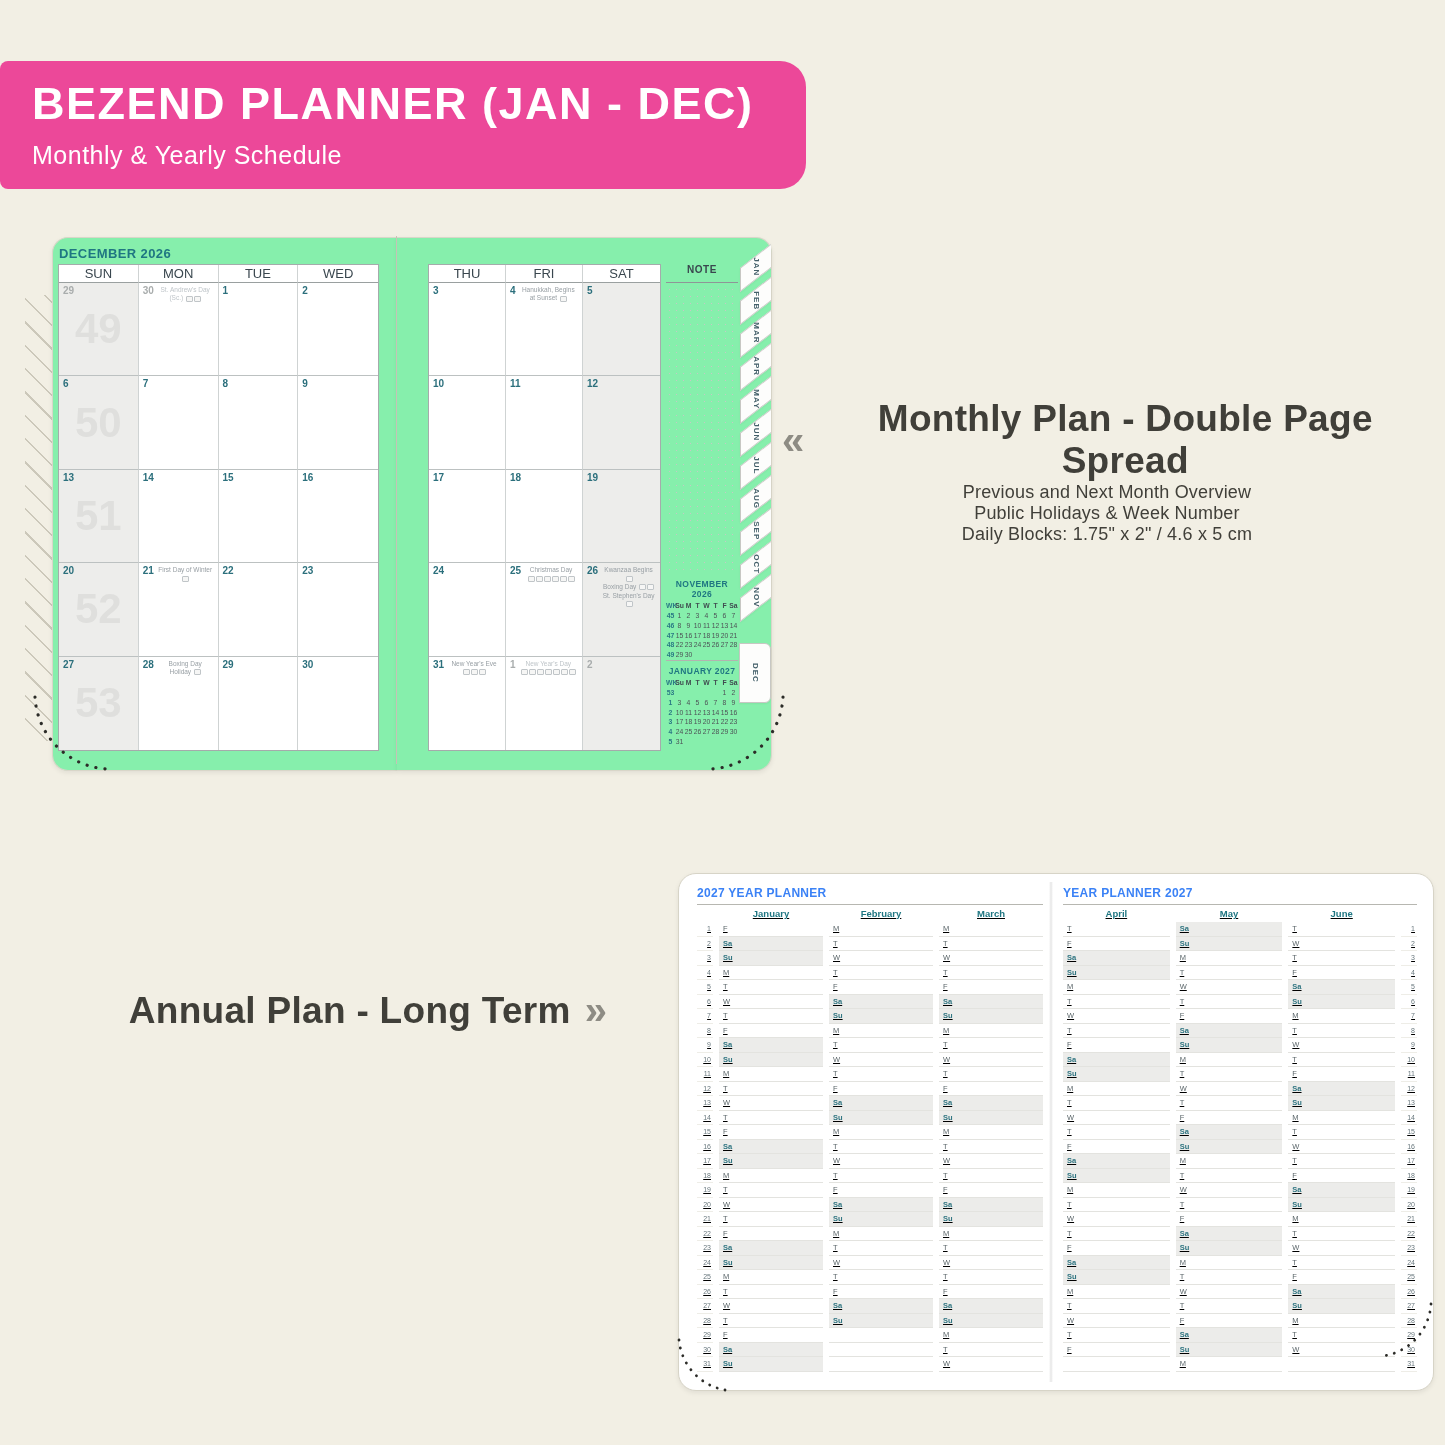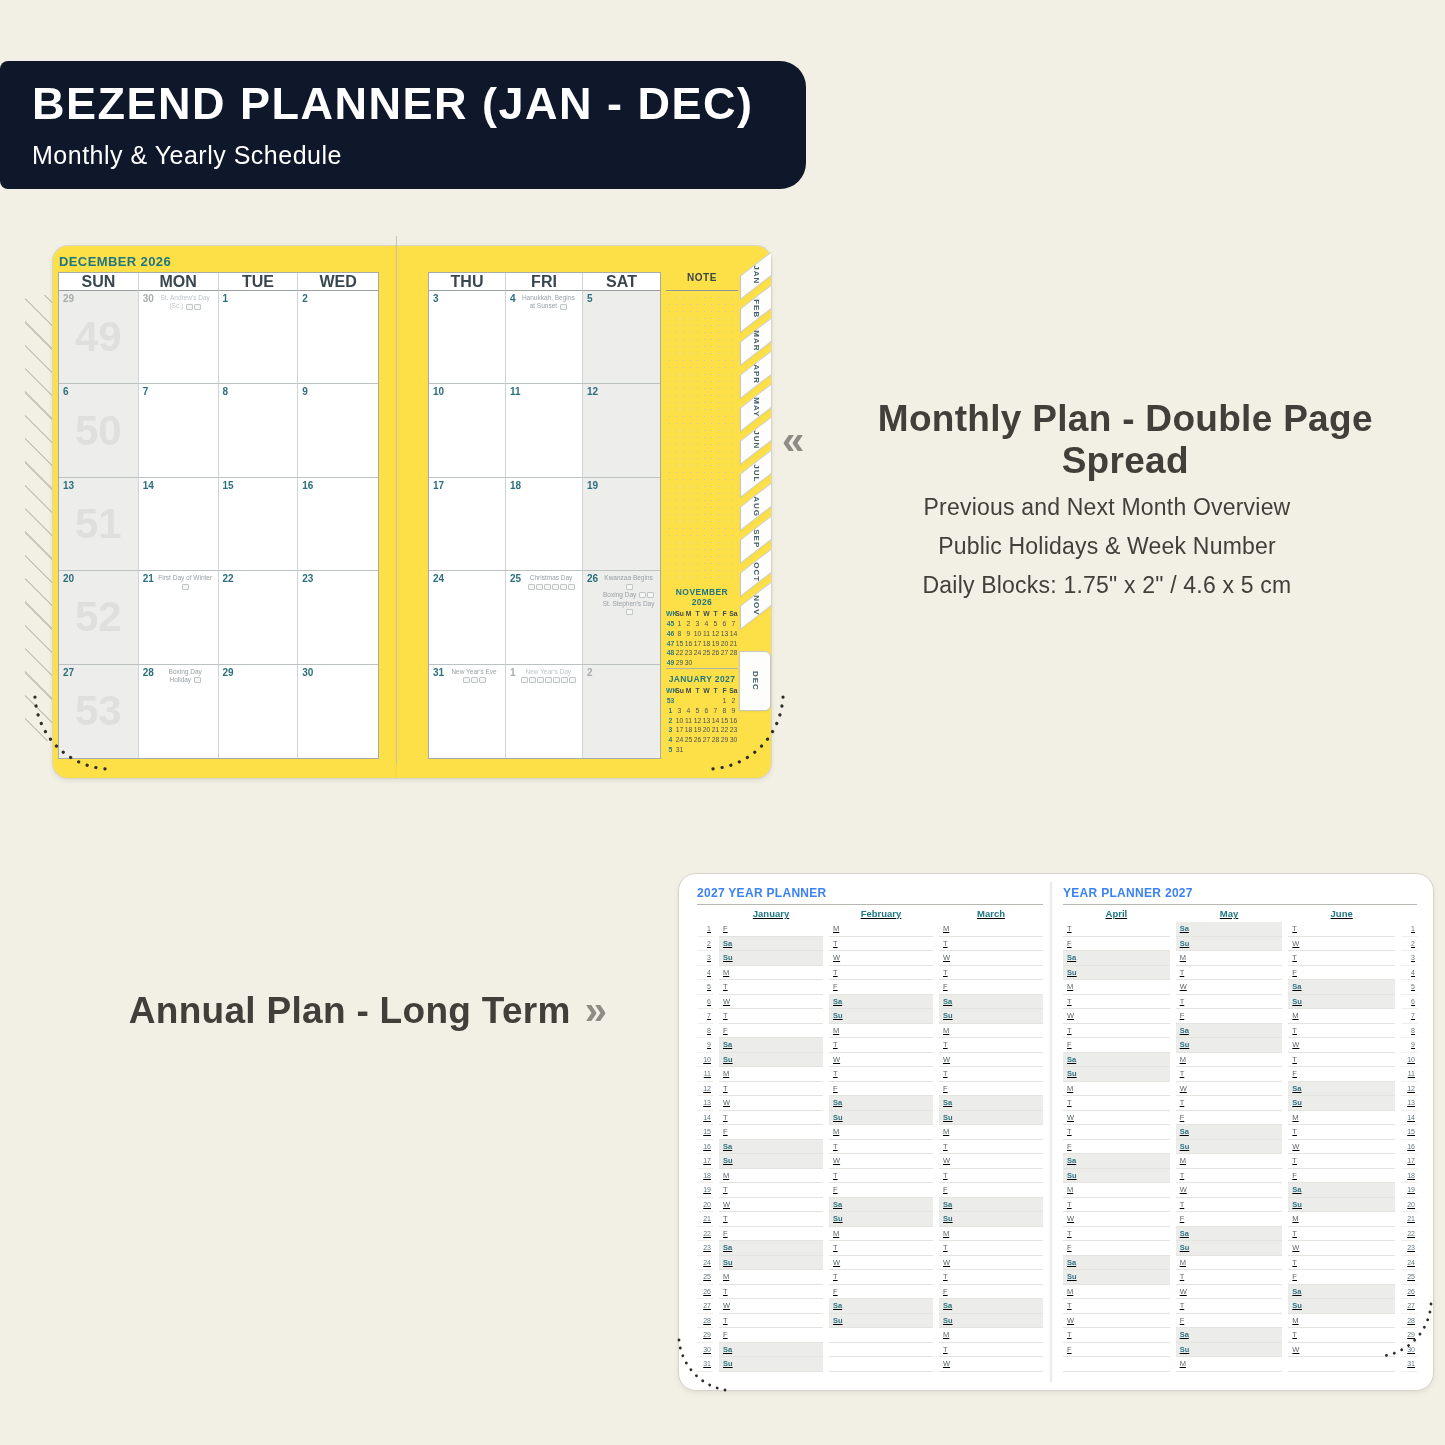--- a/index.html
+++ b/index.html
@@ -1,35 +1,35 @@
 <!DOCTYPE html>
 <html><head>
 <meta charset="utf-8">
 <style>
   html,body{margin:0;padding:0;}
   body{width:1445px;height:1445px;background:#f2efe4;font-family:"Liberation Sans",sans-serif;position:relative;overflow:hidden;}
   #root{position:absolute;inset:0;}
 
   
-  .banner{position:absolute;left:0;top:61px;width:806px;height:128px;background:#0f172a;border-radius:8px 26px 26px 8px;color:#fff;box-sizing:border-box;padding:17px 0 0 32px;}
+  .banner{position:absolute;left:0;top:61px;width:806px;height:128px;background:#ec4899;border-radius:8px 26px 26px 8px;color:#fff;box-sizing:border-box;padding:17px 0 0 32px;}
   .banner-title{font-size:45px;font-weight:700;letter-spacing:1.5px;}
   .banner-sub{font-size:25px;font-weight:500;margin-top:11px;letter-spacing:.5px;}
 
   
   .m-spread{position:absolute;left:25px;top:233px;width:747px;height:534px;}
   .hatch{position:absolute;left:0;top:62px;width:29px;height:446px;background:repeating-linear-gradient(45deg,transparent 0 15px,#ccc8ba 15px 16.5px);}
-  .m-page{position:absolute;top:12px;height:534px;background:#fde047;box-shadow:0 2px 5px rgba(0,0,0,.07);box-sizing:border-box;border:1px solid #d9d6c9;}
+  .m-page{position:absolute;top:4px;height:534px;background:#86efac;box-shadow:0 2px 5px rgba(0,0,0,.07);box-sizing:border-box;border:1px solid #d9d6c9;}
   .m-left{left:27px;width:345px;border-radius:16px 0 0 16px;border-right:none;}
   .m-right{left:372px;width:375px;border-radius:0 16px 16px 0;border-left:none;}
   .m-gutter{position:absolute;left:371px;top:3px;bottom:3px;width:1px;background:#c6c3b6;z-index:2;}
   .m-title{position:absolute;left:6px;top:8px;font-size:13px;font-weight:700;color:#1f7682;letter-spacing:.4px;}
   .m-grid{position:absolute;display:grid;grid-template-rows:18px repeat(5,1fr);border:1px solid #a5abab;box-sizing:border-box;background:#fff;}
   #m-grid-left{left:5px;top:26px;width:321px;height:487px;}
   #m-grid-right{left:31px;top:26px;width:233px;height:487px;}
-  .mh{font-size:16px;font-weight:700;color:#39464e;display:flex;align-items:center;justify-content:center;border-bottom:1px solid #9aa0a0;border-right:1px solid #cfd3d3;}
+  .mh{font-size:13px;font-weight:400;color:#39464e;display:flex;align-items:center;justify-content:center;border-bottom:1px solid #9aa0a0;border-right:1px solid #cfd3d3;}
   .mc{position:relative;overflow:hidden;border-right:1px solid #cfd3d3;border-bottom:1px solid #bcc1c1;background:#fff;}
   .mc.shade{background:#ededeb;}
   .g4 > :nth-child(4n){border-right:none;}
   .g4 > :nth-child(n+21){border-bottom:none;}
   .g3 > :nth-child(3n){border-right:none;}
   .g3 > :nth-child(n+16){border-bottom:none;}
   .wk-water{position:absolute;inset:0;display:flex;align-items:center;justify-content:center;font-size:42px;font-weight:700;color:#dfdfdd;z-index:0;}
   .cell-top{position:relative;z-index:1;display:flex;align-items:flex-start;padding:3px 4px;gap:3px;}
   .dnum{font-size:10px;font-weight:700;color:#2b6f7c;line-height:1;}
   .dnum.muted{color:#a9adad;}
@@ -57,21 +57,21 @@
   .tab.active{transform:none;height:58px;border-radius:0 6px 6px 0;border-right:1px solid #c7c7c3;}
   .tab.active span{transform:none;}
 
   
   .arc{position:absolute;}
 
   
   .callout{position:absolute;text-align:center;color:#403f39;}
   .co-head{font-size:37px;font-weight:600;letter-spacing:.3px;display:flex;align-items:center;justify-content:center;gap:14px;}
   .arrowg{color:#8e8c84;font-weight:700;font-size:40px;}
-  .co-line{font-size:23px;font-weight:500;margin-top:12px;letter-spacing:.2px;}
+  .co-line{font-size:18px;font-weight:500;letter-spacing:.2px;}
   .callout-m{left:782px;top:398px;width:650px;}
   .callout-a{left:112px;top:988px;width:512px;}
 
   
   .y-spread{position:absolute;left:678px;top:873px;width:756px;height:518px;background:#fff;border:1px solid #d7d4c7;border-radius:18px;box-shadow:0 2px 5px rgba(0,0,0,.07);box-sizing:border-box;}
   .y-page{position:absolute;top:0;height:100%;box-sizing:border-box;}
   .y-leftpage{left:0;width:372px;padding:12px 8px 12px 18px;}
   .y-rightpage{left:374px;right:0;padding:12px 16px 12px 10px;}
   .y-gutter{position:absolute;left:370px;top:8px;bottom:8px;width:4px;background:linear-gradient(90deg,rgba(0,0,0,0),rgba(0,0,0,.10),rgba(0,0,0,0));}
   .y-title{font-size:12px;font-weight:700;color:#3b82f6;letter-spacing:.3px;height:15px;}

